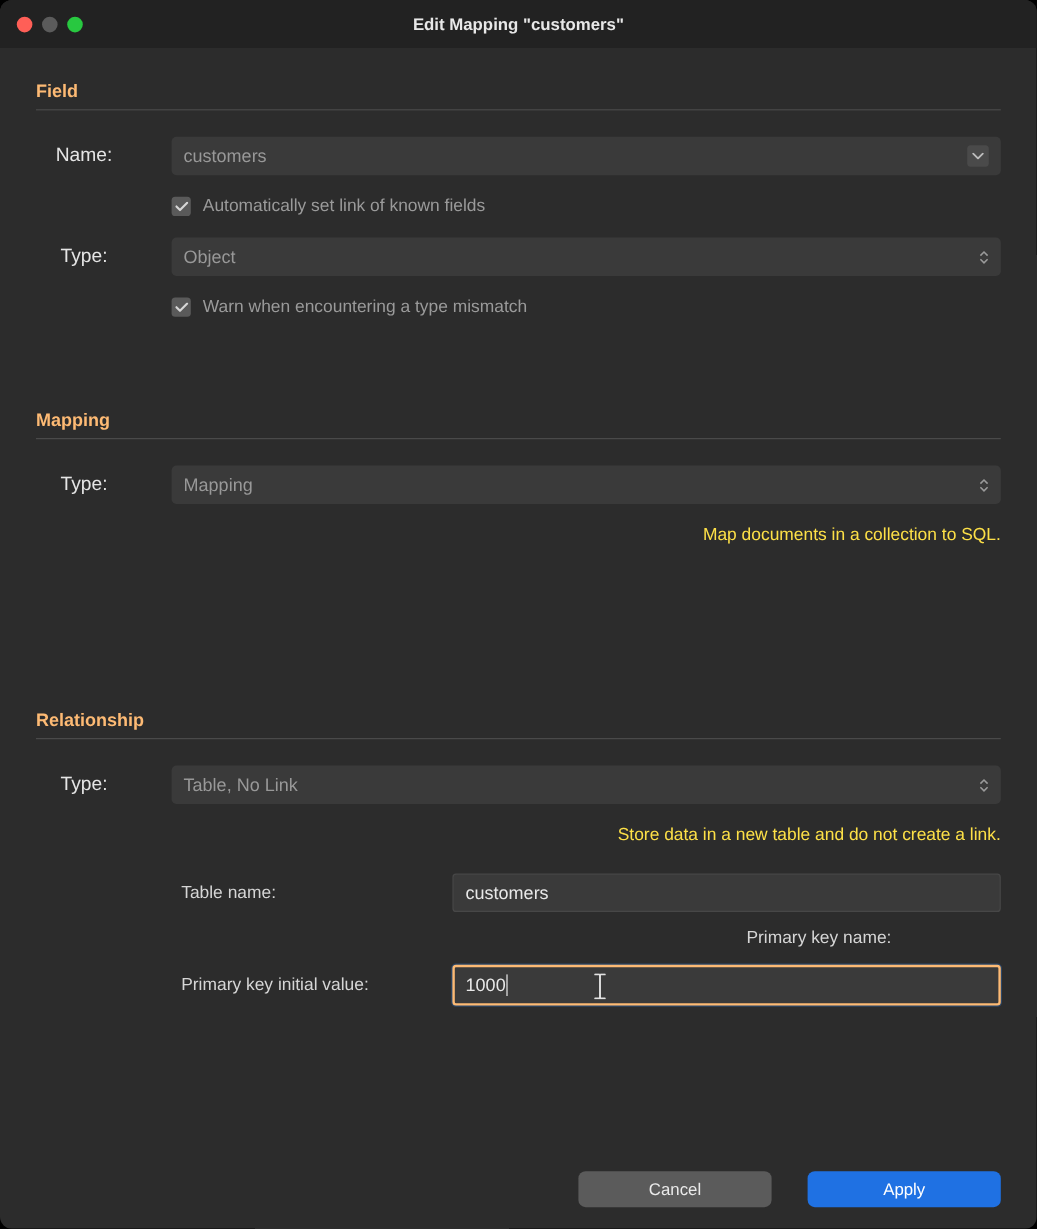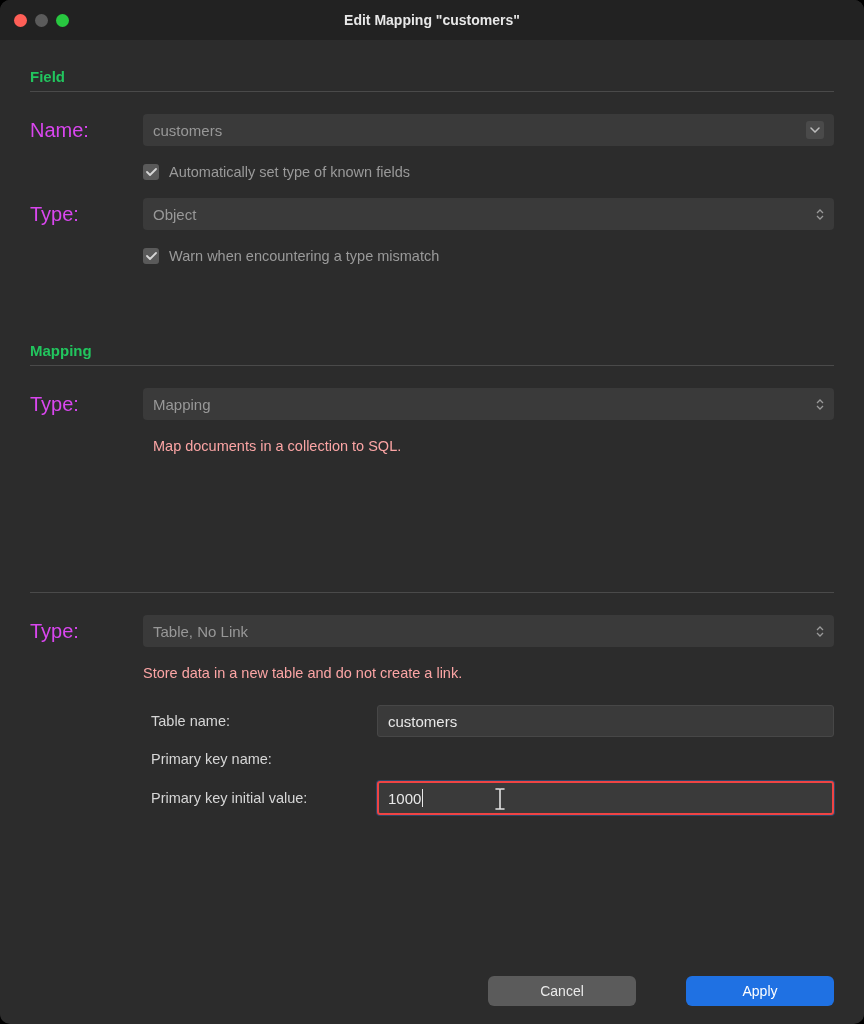--- a/index.html
+++ b/index.html
@@ -50,40 +50,41 @@
     color: #e8e8e8;
     font-size: 14px;
     font-weight: 600;
     pointer-events: none;
   }
   .content {
     padding: 28px 30px 0 30px;
     color: #d6d6d6;
   }
   .section-header {
-    color: #22c55e;
+    color: #fdba74;
     font-size: 15px;
     font-weight: 600;
     margin-bottom: 6px;
   }
   .section-rule {
     border: none;
     border-top: 1px solid #4a4a4a;
     margin-bottom: 22px;
   }
   .row {
     display: flex;
     align-items: center;
     margin-bottom: 18px;
   }
   .label-col {
     width: 80px;
     flex: 0 0 80px;
-    color: #d946ef;
-    font-size: 20px;
+    color: #e5e5e5;
+    font-size: 16px;
+    text-align: center;
   }
   .control-col {
     flex: 1;
     display: flex;
     flex-direction: column;
     gap: 16px;
     padding-left: 33px;
   }
   .dropdown {
     background: #3a3a3a;
@@ -125,33 +126,35 @@
     height: 16px;
     border-radius: 3px;
     background: #5a5a5a;
     display: flex;
     align-items: center;
     justify-content: center;
     flex: 0 0 16px;
   }
   .checkbox svg { display:block; }
   .desc {
-    color: #fca5a5;
+    color: #fde047;
     font-size: 14.5px;
     padding-left: 10px;
+    text-align: right;
   }
   .subform {
     display: flex;
     flex-direction: column;
     gap: 14px;
   }
   .subrow {
     display: flex;
     align-items: center;
     gap: 14px;
+    justify-content: flex-end;
   }
   .sublabel {
     width: 220px;
     flex: 0 0 220px;
     color: #d6d6d6;
     font-size: 14.5px;
     padding-left: 8px;
   }
   .textinput {
     flex: 1;
@@ -169,21 +172,21 @@
     width: 1px;
     height: 18px;
     background: #e8e8e8;
     vertical-align: middle;
     margin-left: 1px;
   }
   .textinput-fake {
     flex: 1;
     height: 34px;
     background: #3a3a3a;
-    border: 2px solid #ef4444;
+    border: 2px solid #fdba74;
     box-shadow: 0 0 0 1px rgba(47,127,224,0.35);
     border-radius: 3px;
     color: #e8e8e8;
     font-size: 15px;
     padding: 0 9px;
     display: flex;
     align-items: center;
     position: relative;
   }
   .ibeam {
@@ -193,31 +196,30 @@
     color: #d6d6d6;
   }
   .footer {
     position: absolute;
     bottom: 18px;
     right: 30px;
     display: flex;
     gap: 30px;
   }
   .btn {
-    width: 148px;
+    width: 161px;
     height: 30px;
     border-radius: 6px;
     color: #eaeaea;
     font-size: 14px;
     display: flex;
     align-items: center;
     justify-content: center;
     cursor: pointer;
     border: none;
-    margin-left: 20px;
   }
   .btn-secondary {
     background: #5b5b5b;
   }
   .btn-primary {
     background: #1f71e3;
     color: #ffffff;
     font-weight: 500;
   }
   .spacer-lg { height: 60px; }
@@ -257,21 +259,21 @@
 
     <div class="row">
       <div class="label-col"></div>
       <div class="control-col">
         <div class="check-row">
           <div class="checkbox">
             <svg width="11" height="9" viewBox="0 0 11 9">
                 <path d="M1 4 L4 7 L10 1" stroke="#d6d6d6" stroke-width="1.8" fill="none" stroke-linecap="round" stroke-linejoin="round"></path>
               </svg>
           </div>
-          <span>Automatically set type of known fields</span>
+          <span>Automatically set link of known fields</span>
         </div>
       </div>
     </div>
 
     <div class="row">
       <div class="label-col">Type:</div>
       <div class="control-col">
         <div class="dropdown">
           <span>Object</span>
           <span class="updown">
@@ -324,20 +326,21 @@
 
     <div class="row">
       <div class="label-col"></div>
       <div class="control-col">
         <div class="desc">Map documents in a collection to SQL.</div>
       </div>
     </div>
 
     <div style="height:120px"></div>
 
+    <div class="section-header">Relationship</div>
     <hr class="section-rule">
 
     <div class="row">
       <div class="label-col">Type:</div>
       <div class="control-col">
         <div class="dropdown">
           <span>Table, No Link</span>
           <span class="updown">
             <svg width="8" height="5" viewBox="0 0 8 5">
                 <path d="M1 4 L4 1 L7 4" stroke="#9a9a9a" stroke-width="1.3" fill="none"></path>

